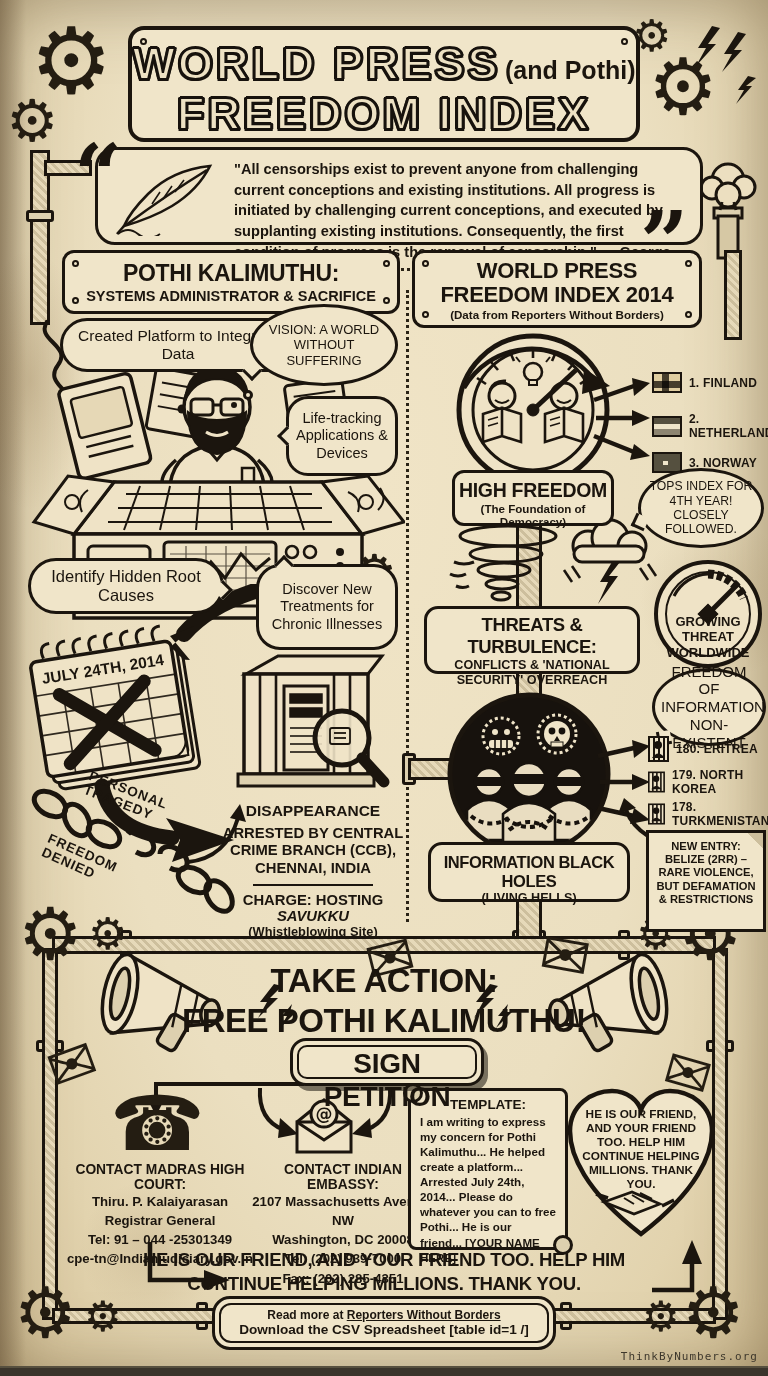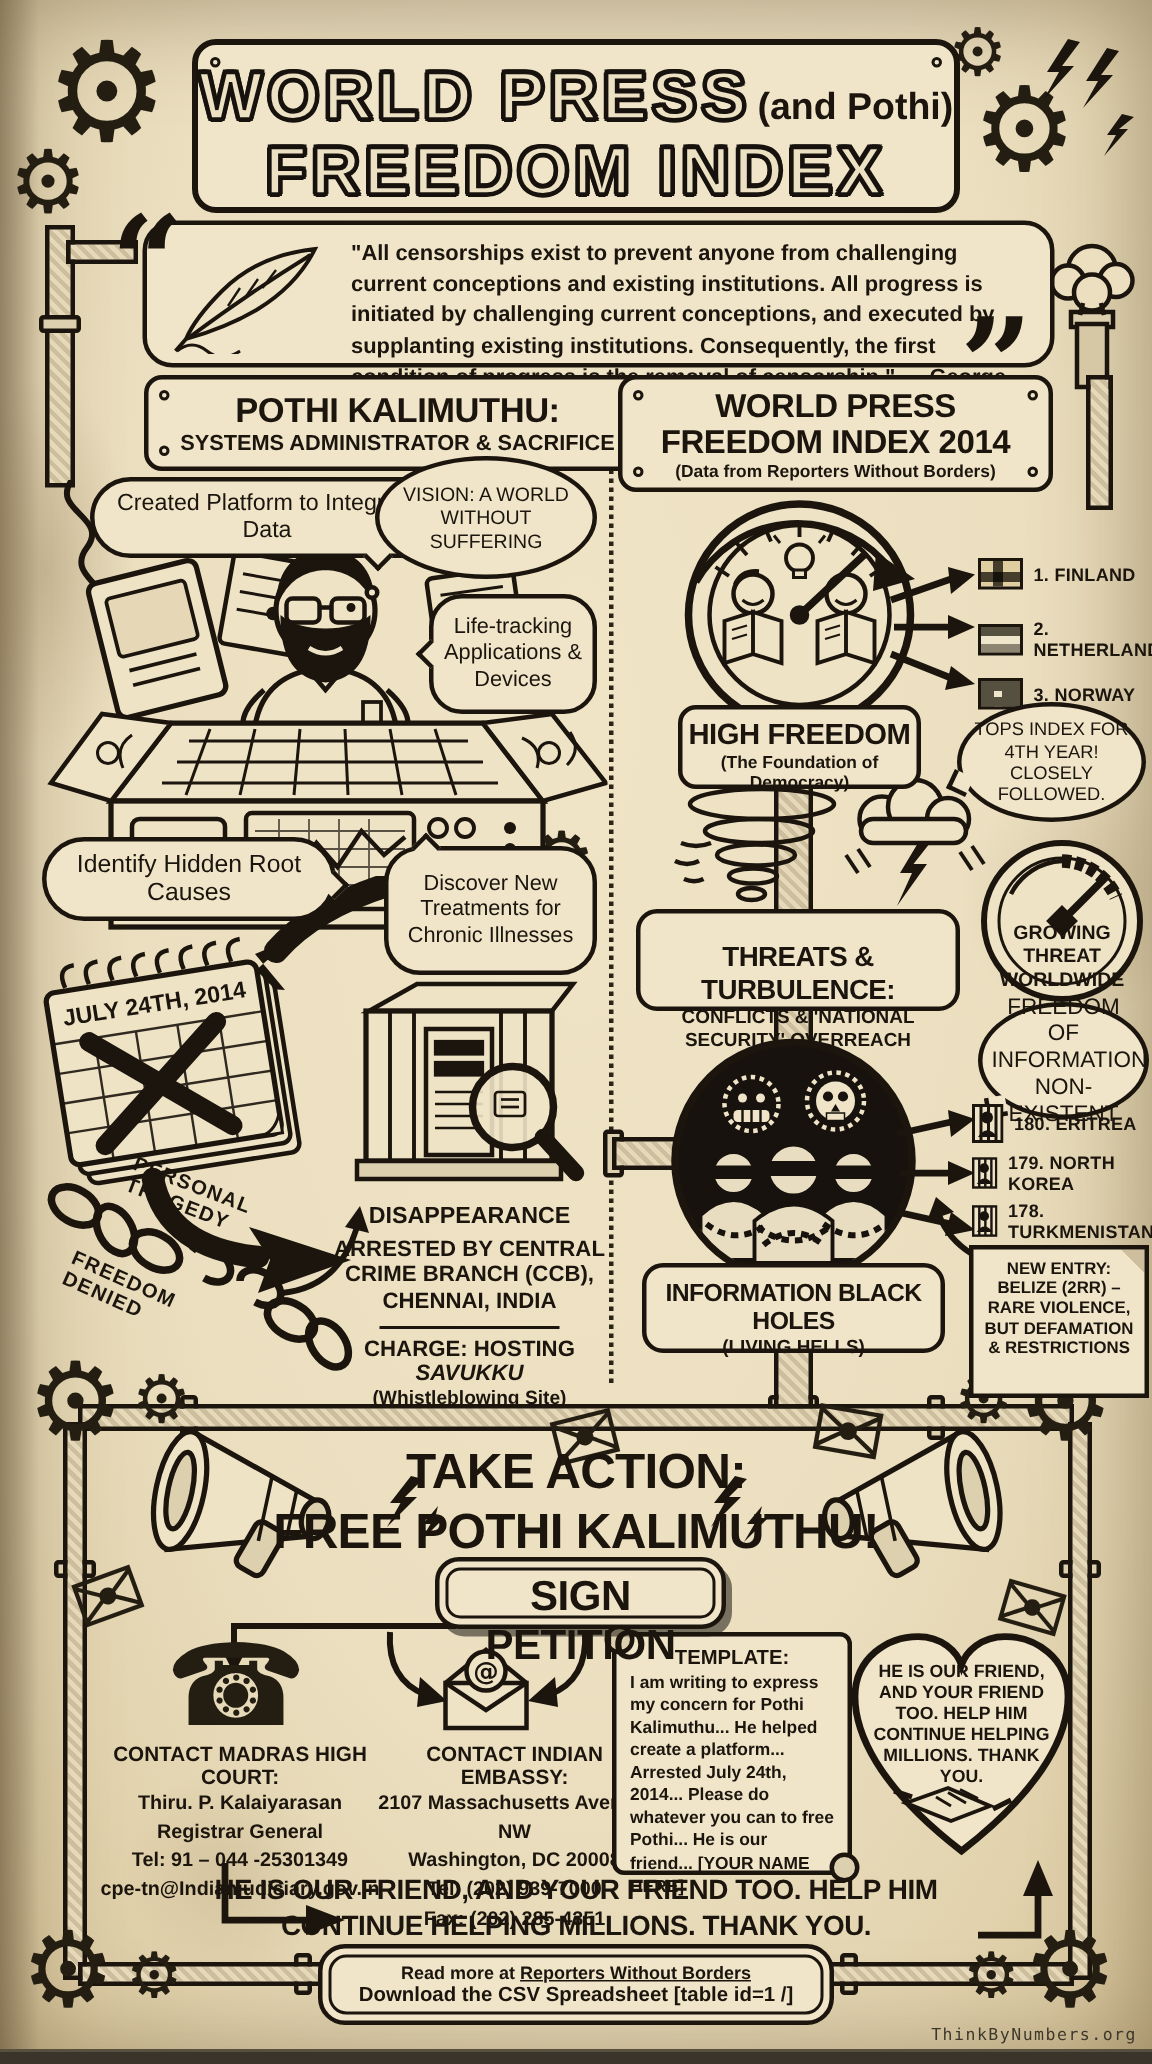--- a/index.html
+++ b/index.html
@@ -105,21 +105,21 @@
         <path d="M97,8 Q58,32 16,63" fill="none"></path>
         <path d="M50,30 l-8,12 M62,24 l-9,13 M74,18 l-9,12" fill="none" stroke-width="1.6"></path>
         <path d="M14,64 L7,72" fill="none"></path>
         <path d="M8,72 q10,-8 20,0 t22,0" fill="none" stroke-width="2"></path>
       </g>
     </svg>
     <div class="bold lbl" style="position:absolute;left:136px;top:9px;width:458px;font-size:14.6px;line-height:1.42;">"All censorships exist to prevent anyone from challenging current conceptions and existing institutions. All progress is initiated by challenging current conceptions, and executed by supplanting existing institutions. Consequently, the first condition of progress is the removal of censorship." — George Bernard Shaw</div>
   </div>
   <div class="quote-mark" style="left:640px;top:218px;">”</div>
 
-  <div class="plate" style="left:62px;top:250px;width:338px;height:64px;margin-left:34px;">
+  <div class="plate" style="left:62px;top:250px;width:338px;height:64px;">
     <span class="screw" style="left:7px;top:7px;"></span>
       <span class="screw" style="right:7px;top:7px;"></span>
     <span class="screw" style="left:7px;bottom:7px;"></span>
       <span class="screw" style="right:7px;bottom:7px;"></span>
     <div class="bold" style="font-size:23px;margin-top:7px;letter-spacing:-.3px;">POTHI KALIMUTHU:</div>
     <div class="bold" style="font-size:14.5px;margin-top:1px;">SYSTEMS ADMINISTRATOR &amp; SACRIFICE</div>
   </div>
   <div class="plate" style="left:412px;top:250px;width:290px;height:78px;">
     <span class="screw" style="left:7px;top:7px;"></span>
       <span class="screw" style="right:7px;top:7px;"></span>
@@ -452,21 +452,21 @@
           <line x1="8" y1="52" x2="16" y2="64"></line>
           <line x1="16" y1="48" x2="24" y2="60"></line>
           <line x1="84" y1="50" x2="92" y2="62"></line>
           <line x1="92" y1="46" x2="100" y2="58"></line>
         </g>
     </g>
     <polygon points="56,44 44,64 52,64 42,86 62,58 53,58 64,44" fill="#1b150e"></polygon>
   </svg>
 
   <div class="plate" style="left:424px;top:606px;width:216px;height:68px;border-radius:14px;z-index:4;">
-    <div class="bold" style="font-size:18.5px;margin-top:18px;letter-spacing:-.4px;">THREATS &amp; TURBULENCE:</div>
+    <div class="bold" style="font-size:18.5px;margin-top:5px;letter-spacing:-.4px;">THREATS &amp; TURBULENCE:</div>
     <div class="bold lbl" style="font-size:12.6px;padding:0 8px;">CONFLICTS &amp; 'NATIONAL SECURITY' OVERREACH</div>
   </div>
 
   <svg class="abs" style="left:650px;top:556px;z-index:3;" width="116" height="114" viewBox="0 0 116 114">
     <g stroke="#1b150e" fill="#efe3c6">
       <circle cx="58" cy="58" r="52" stroke-width="4"></circle>
       <circle cx="58" cy="58" r="42" stroke-width="2"></circle>
       <path d="M24,40 A40,40 0 0 1 58,18" fill="none" stroke-width="3"></path>
       <path d="M58,18 A40,40 0 0 1 94,42" fill="none" stroke-width="9" stroke-dasharray="6 3"></path>
       <line x1="58" y1="58" x2="88" y2="28" stroke-width="5"></line>

